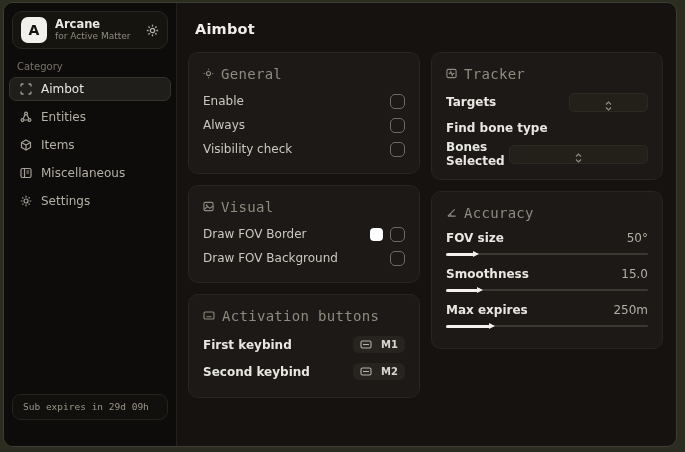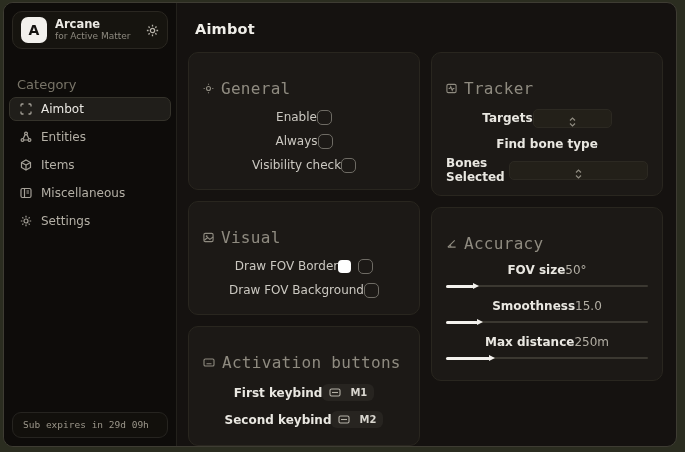--- a/index.html
+++ b/index.html
@@ -25,51 +25,51 @@
   }
   .logo {
     width:26px; height:26px; background:#f2f0ec; border-radius:7px; flex-shrink:0;
     display:flex; align-items:center; justify-content:center;
     color:#14120f; font-weight:700; font-size:14px;
   }
   .brand-text { flex:1; line-height:1.15; }
   .brand-name { font-size:11.5px; font-weight:700; color:#eceae5; }
   .brand-sub { font-size:9px; color:#8d897f; }
   .icon-btn { color:#b5b1a8; display:flex; align-items:center; cursor:pointer; }
-  .cat-label { margin:20px 13px 5px; font-size:13px; color:#787468; }
+  .cat-label { margin:4px 13px 5px; font-size:10px; color:#787468; }
   .nav { display:flex; flex-direction:column; gap:4px; padding:0 5px; }
   .nav-item {
     display:flex; align-items:center; gap:8px; height:24px; padding:0 8px;
     border-radius:7px; border:1px solid transparent; color:#b4b0a6; font-size:12px;
     cursor:pointer;
   }
   .nav-item.selected { background:#201e1a; border-color:#35332b; color:#e9e7e2; }
   .nav-ico { width:15px; display:flex; justify-content:center; color:#a5a198; }
   .sidebar-footer {
-    margin:auto 8px 8px; padding:6px 10px 7px;
+    margin:auto 8px 26px; padding:6px 10px 7px;
     background:#12100c; border:1px solid #262420; border-radius:9px;
   }
   .sub-expiry { font-family:"DejaVu Sans Mono","Liberation Mono",monospace; font-size:9.5px; color:#9b968a; }
   .session { font-size:9.5px; font-weight:700; color:#d8d5cd; margin-top:3px; }
   
   .main { flex:1; padding:12px 13px 12px 11px; overflow:hidden; }
   .page-title { font-size:14.5px; font-weight:800; color:#f0eee9; margin:6px 0 15px 7px; letter-spacing:.2px; }
   .columns { display:flex; gap:11px; align-items:flex-start; }
   .col { flex:1; min-width:0; display:flex; flex-direction:column; gap:11px; }
   .card {
     background:#1c1916; border:1px solid #29261f; border-radius:10px;
     padding:10px 14px 12px;
   }
   .sec-head {
-    display:flex; align-items:center; gap:7px; margin:16px 0 7px;
+    display:flex; align-items:center; gap:7px; margin:3px 0 7px;
     font-family:"DejaVu Sans Mono","Liberation Mono",monospace;
-    font-size:16px; color:#8f8b80; letter-spacing:.3px;
+    font-size:14px; color:#8f8b80; letter-spacing:.3px;
   }
   .sec-head svg { color:#8f8b80; }
-  .row { display:flex; align-items:center; justify-content:center; height:24px; }
+  .row { display:flex; align-items:center; justify-content:space-between; height:24px; }
   .row-label { font-size:12px; color:#cbc8c1; }
   .row-label.strong { font-weight:700; color:#e9e7e1; font-size:12px; }
   .controls { display:flex; align-items:center; gap:7px; }
   .checkbox {
     width:15px; height:15px; border:1.5px solid #6e6b64; border-radius:5px;
     background:transparent; cursor:pointer; flex-shrink:0;
   }
   .swatch { width:13px; height:13px; border-radius:4px; cursor:pointer; }
   .badge {
     display:flex; align-items:center; gap:9px; padding:2px 7px; height:17px;
@@ -329,21 +329,21 @@
             </div>
             <div class="slider-track">
               <div class="slider-fill" style="width: 16%;">
                 <span class="slider-thumb"></span>
               </div>
             </div>
           </div>
 
           <div class="slider-group">
             <div class="row">
-              <span class="row-label strong">Max distance</span>
+              <span class="row-label strong">Max expires</span>
               <span class="slider-value">250m</span>
             </div>
             <div class="slider-track">
               <div class="slider-fill" style="width: 22%;">
                 <span class="slider-thumb"></span>
               </div>
             </div>
           </div>
         </section>
       </div>

